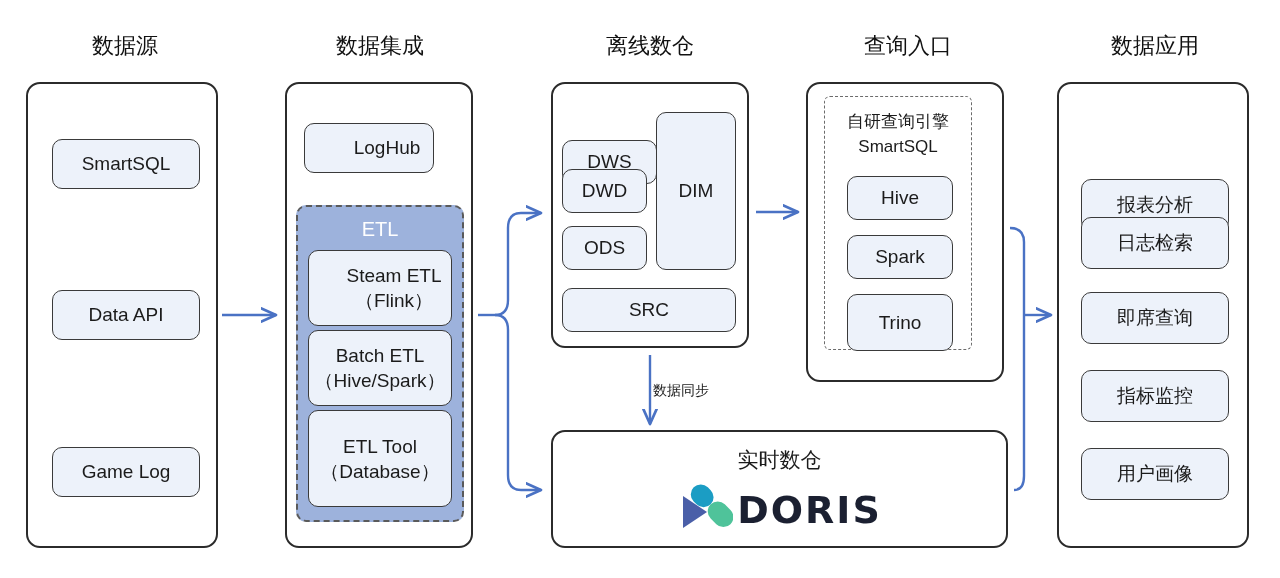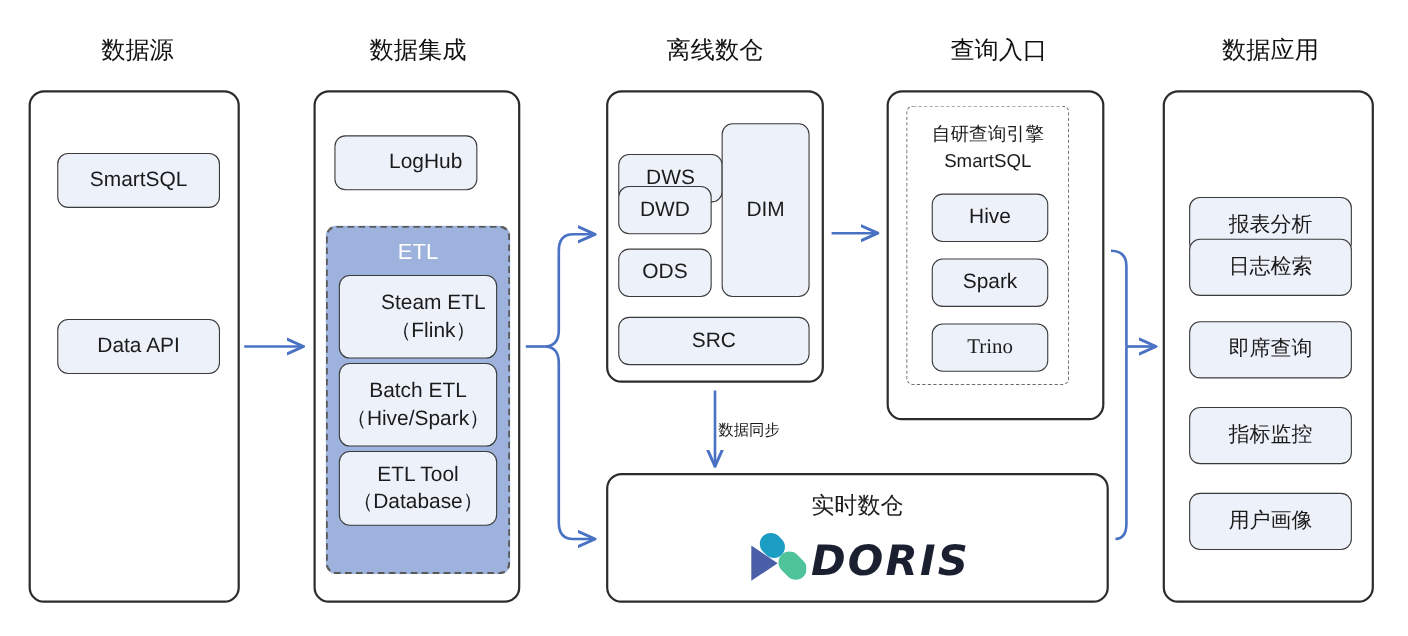--- a/index.html
+++ b/index.html
@@ -105,21 +105,20 @@
     line-height: 26px;
     color: #1b1b1b;
   }
 
   .doris-wrap {
     position: absolute;
     display: flex;
     align-items: center;
     justify-content: center;
     gap: 4px;
-    font-style: italic;
   }
   .doris-text {
     font-size: 38px;
     font-weight: 700;
     letter-spacing: 2px;
     color: #1b2031;
     font-family: "DejaVu Sans", sans-serif;
   }
 
   .edge-label {
@@ -147,38 +146,39 @@
   <div class="col-title" style="left:25px; top:33px; width:200px;">数据源</div>
   <div class="col-title" style="left:280px; top:33px; width:200px;">数据集成</div>
   <div class="col-title" style="left:550px; top:33px; width:200px;">离线数仓</div>
   <div class="col-title" style="left:818px; top:33px; width:180px;">查询入口</div>
   <div class="col-title" style="left:1055px; top:33px; width:200px;">数据应用</div>
 
   <div class="container-box" style="left:26px; top:82px; width:192px; height:466px;"></div>
 
   <div class="node" style="left:52px; top:139px; width:148px; height:50px;">SmartSQL</div>
   <div class="node" style="left:52px; top:290px; width:148px; height:50px;">Data API</div>
+  <div class="node" style="left:52px; top:447px; width:148px; height:50px;">Game Log</div>
 
   <div class="container-box" style="left:285px; top:82px; width:188px; height:466px;"></div>
 
   <div class="node" style="left:304px; top:123px; width:130px; height:50px;padding-left:36px;">LogHub</div>
 
   <div class="etl-group" style="left:296px; top:205px; width:168px; height:317px;">
     <div class="etl-label">ETL</div>
   </div>
 
   <div class="node two-line" style="left:308px; top:250px; width:144px; height:76px;padding-left:28px;">
     <span>Steam ETL</span>
     <span>（Flink）</span>
   </div>
   <div class="node two-line" style="left:308px; top:330px; width:144px; height:76px;">
     <span>Batch ETL</span>
     <span>（Hive/Spark）</span>
   </div>
-  <div class="node two-line" style="left:308px; top:410px; width:144px; height:68px;">
+  <div class="node two-line" style="left:308px; top:410px; width:144px; height:97px;">
     <span>ETL Tool</span>
     <span>（Database）</span>
   </div>
 
   <div class="container-box" style="left:551px; top:82px; width:198px; height:266px;"></div>
 
   <div class="node" style="left:562px; top:112px; width:95px; height:44px;margin-top:28px;">DWS</div>
   <div class="node" style="left:562px; top:169px; width:85px; height:44px;">DWD</div>
   <div class="node" style="left:562px; top:226px; width:85px; height:44px;">ODS</div>
   <div class="node" style="left:656px; top:112px; width:80px; height:158px;">DIM</div>
@@ -188,21 +188,21 @@
 
   <div class="dashed-group" style="left:824px; top:96px; width:148px; height:254px;">
     <div class="dashed-title">
       <span>自研查询引擎</span><br>
       <span>SmartSQL</span>
     </div>
   </div>
 
   <div class="node" style="left:847px; top:176px; width:106px; height:44px;">Hive</div>
   <div class="node" style="left:847px; top:235px; width:106px; height:44px;">Spark</div>
-  <div class="node" style="left:847px; top:294px; width:106px; height:44px;font-family:Liberation Serif, serif;">Trino</div>
+  <div class="node" style="left:847px; top:294px; width:106px; height:57px;">Trino</div>
 
   <div class="container-box" style="left:1057px; top:82px; width:192px; height:466px;"></div>
 
   <div class="node cn" style="left:1081px; top:139px; width:148px; height:52px;margin-top:40px;">报表分析</div>
   <div class="node cn" style="left:1081px; top:217px; width:148px; height:52px;">日志检索</div>
   <div class="node cn" style="left:1081px; top:292px; width:148px; height:52px;">即席查询</div>
   <div class="node cn" style="left:1081px; top:370px; width:148px; height:52px;">指标监控</div>
   <div class="node cn" style="left:1081px; top:448px; width:148px; height:52px;">用户画像</div>
 
   <div class="container-box" style="left:551px; top:430px; width:457px; height:118px;"></div>

